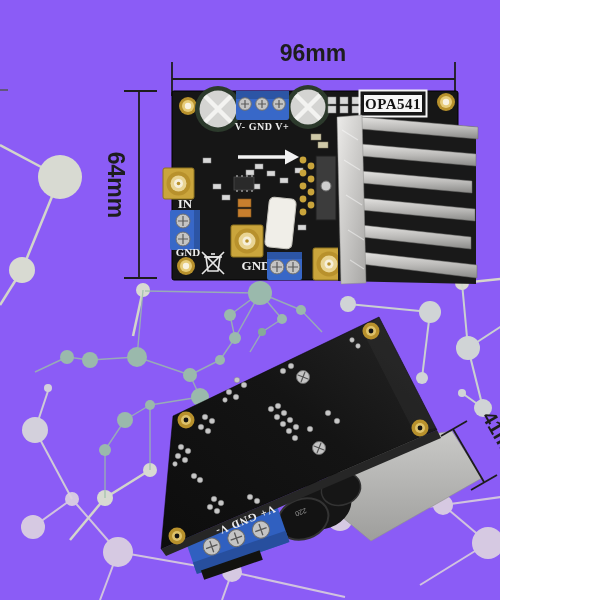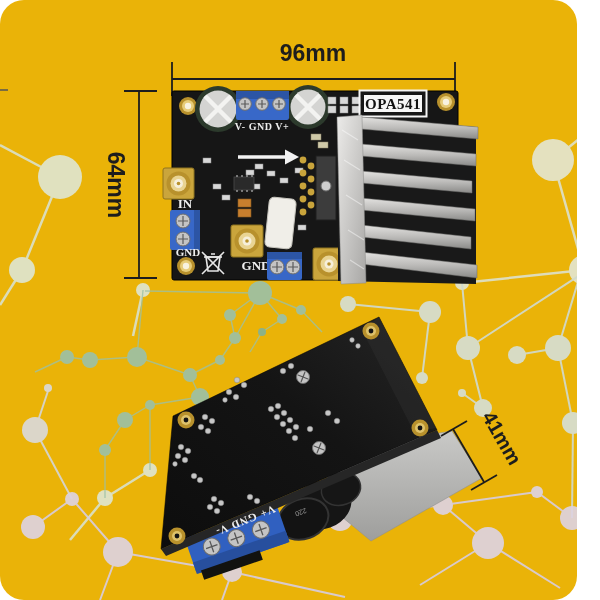--- a/index.html
+++ b/index.html
@@ -1,17 +1,17 @@
 <!DOCTYPE html>
 <html><head>
 <meta charset="utf-8">
 <style>
   html,body{margin:0;padding:0;background:#fff;}
-  .stage{position:relative;width:577px;height:600px;background:#eab308;overflow:hidden;
-         font-family:"Liberation Sans",sans-serif;border-radius:24px;}
+  .stage{position:relative;width:500px;height:600px;background:#8b5cf6;overflow:hidden;
+         font-family:"Liberation Sans",sans-serif;}
   svg{display:block;}
   .dim-text{font-family:"Liberation Sans",sans-serif;font-size:23px;font-weight:600;fill:#1d1d1d;}
   .dim-text-small{font-family:"Liberation Sans",sans-serif;font-size:20px;font-weight:600;fill:#1d1d1d;}
   .dim-line{stroke:#1d1d1d;stroke-width:1.8;fill:none;}
   .silk{font-family:"Liberation Serif",serif;font-weight:700;fill:#efefef;}
   .badge-text{font-family:"Liberation Serif",serif;font-weight:700;fill:#121212;font-size:15px;letter-spacing:.5px;}
   .mesh{opacity:.92;}
   .solder{fill:#c6c6c6;stroke:#787878;stroke-width:.4;}
   .screwhead{fill:#c4c4c4;stroke:#6d6d6d;stroke-width:1;}
   .smd{fill:#d8d8d8;stroke:#8a8a8a;stroke-width:.5;}

